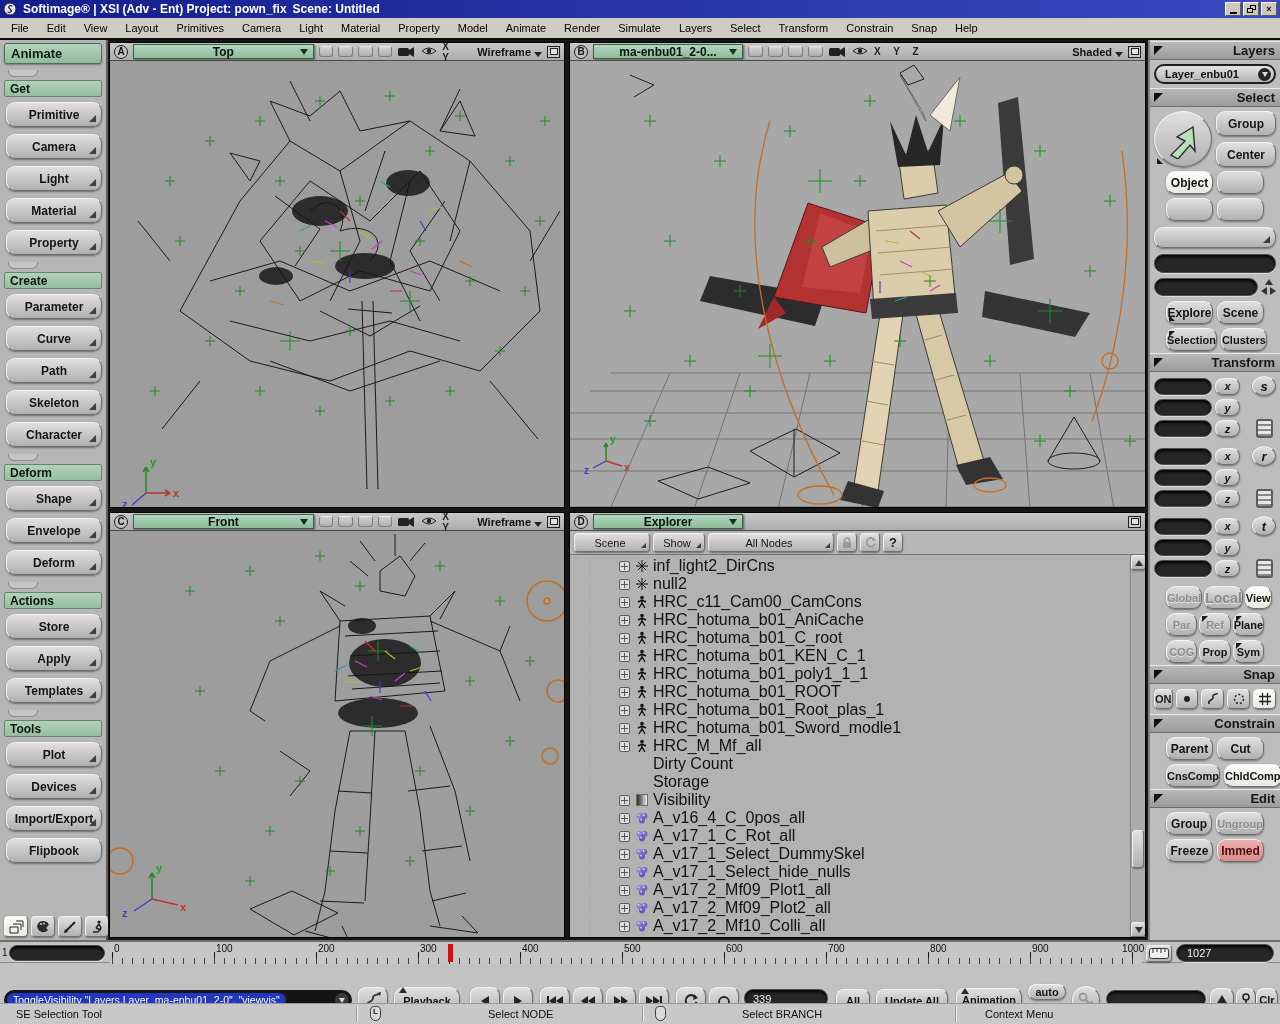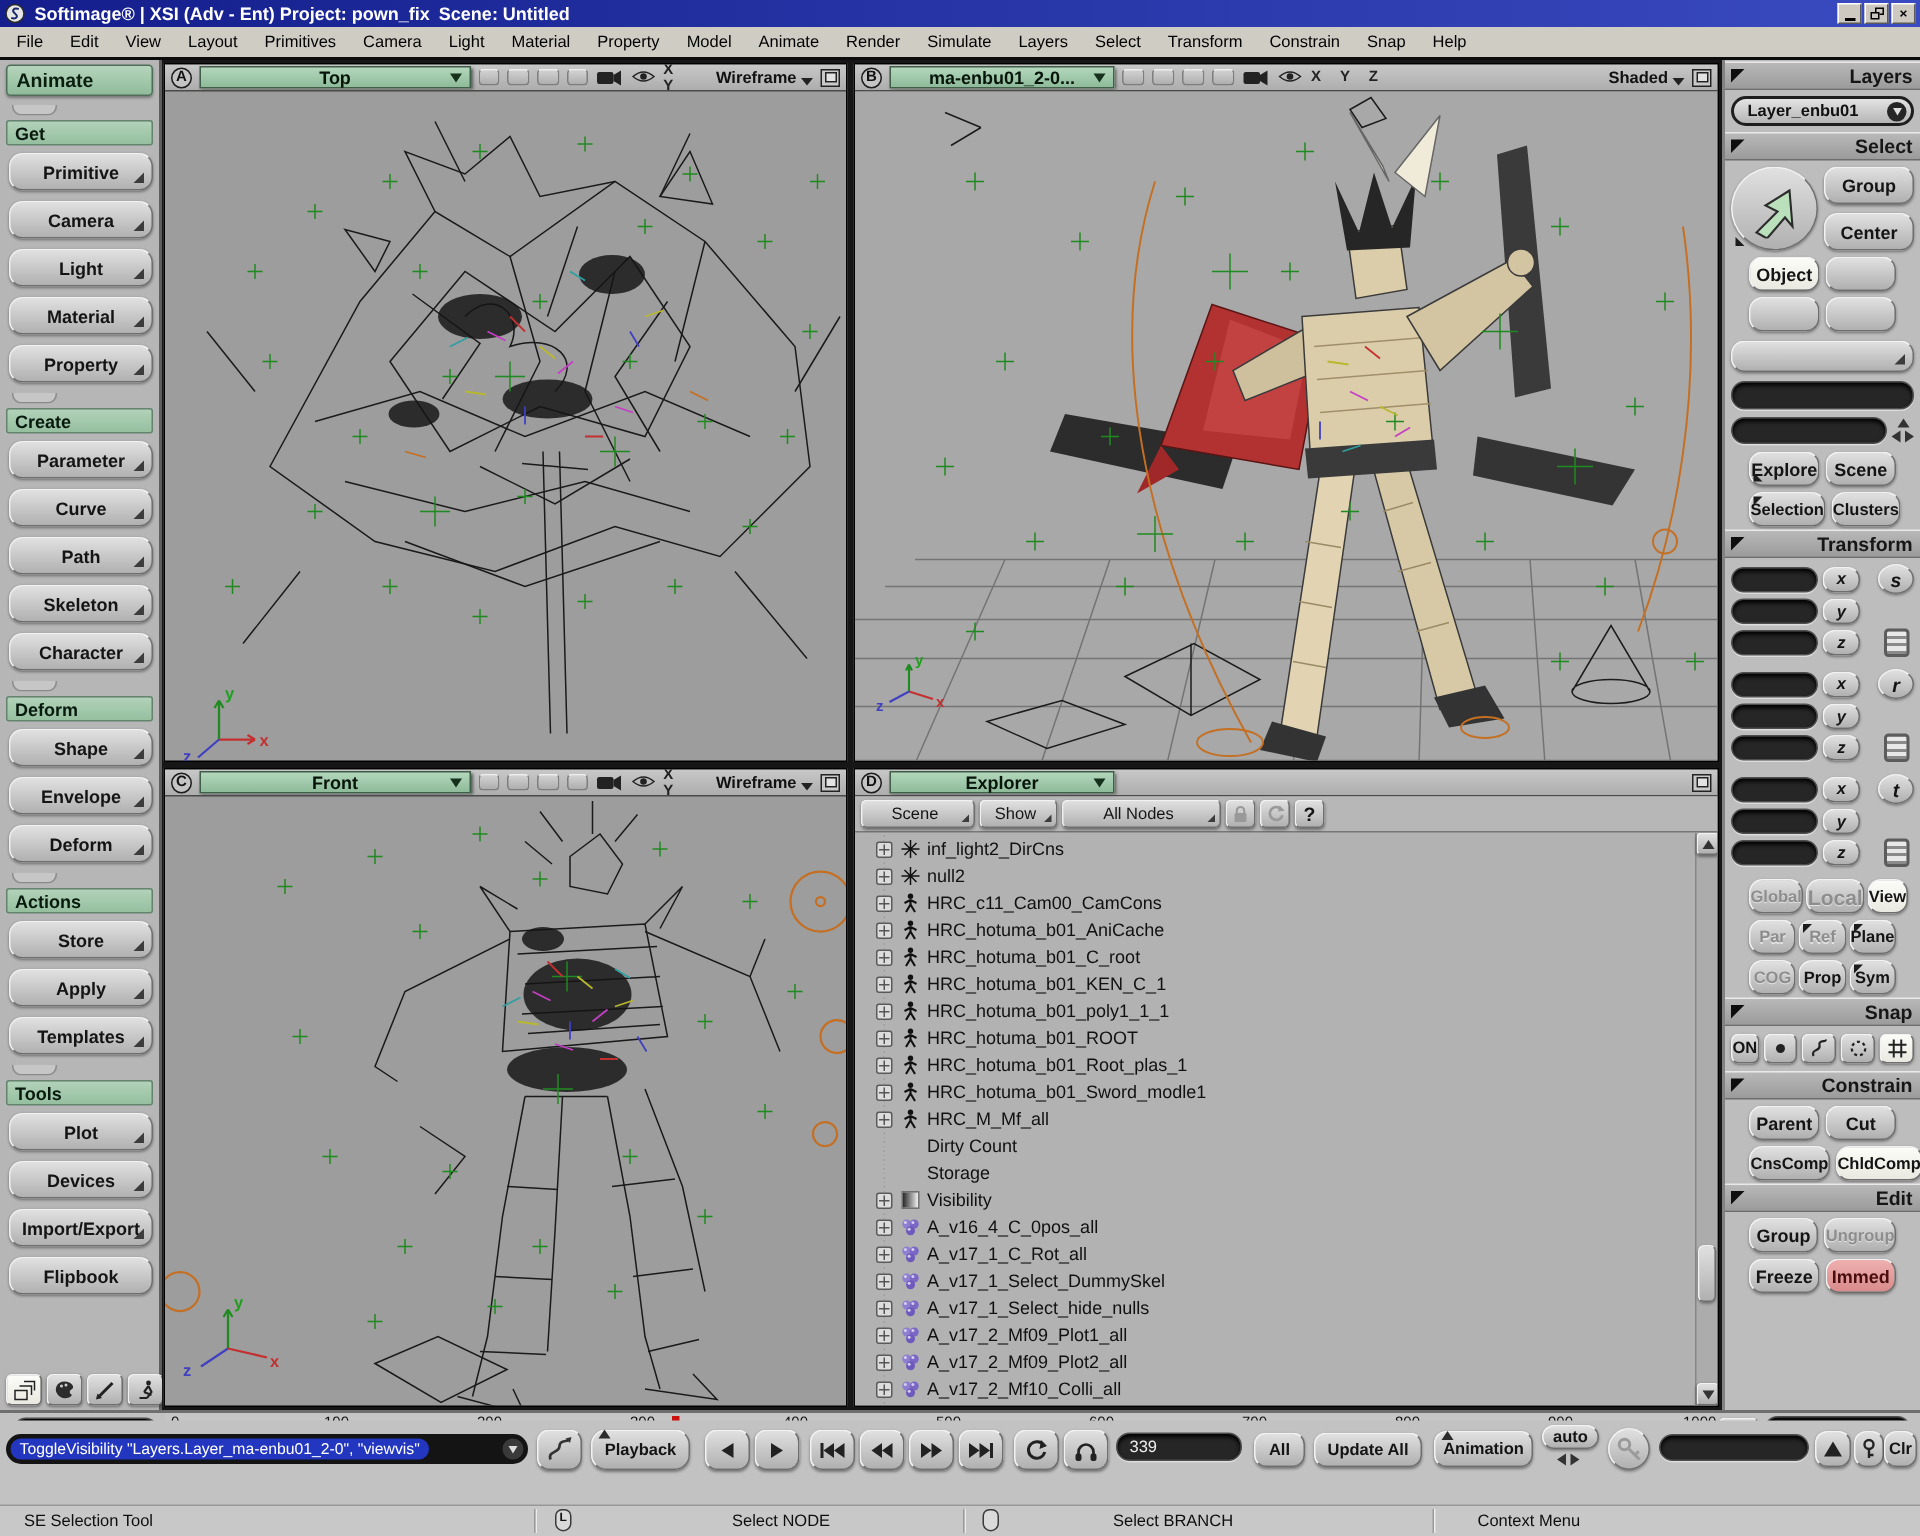--- a/index.html
+++ b/index.html
@@ -83,21 +83,21 @@
 
   
   .vpd-body { display:flex; flex-direction:column; height:calc(100% - 18px); background:#b2b2b2; }
   .exp-tb { height:24px; background:#b7b7b7; border-bottom:1px solid #777; display:flex; align-items:center; padding:0 4px; gap:3px; }
   .exp-btn { height:19px; border-radius:4px; font-weight:normal; font-size:11px; padding:0 12px 0 8px; }
   .exp-ic { width:20px; height:19px; border-radius:4px; }
   .exp-main { flex:1; display:flex; overflow:hidden; }
   .tree { flex:1; padding:2px 0 0 14px; overflow:hidden;
     background-image:repeating-linear-gradient(180deg,transparent 0 2px,#9e9e9e 2px 3px);
     background-size:1px 100%; background-position:19px 0; background-repeat:no-repeat; }
-  .trow2 { height:18px; display:flex; align-items:center; gap:4px; font-size:12px; white-space:nowrap; }
+  .trow2 { height:18px; display:flex; align-items:center; gap:4px; font-size:16px; white-space:nowrap;margin-left:35px; }
   .expander { width:11px; height:11px; border:1px solid #5a5a5a; border-radius:2px; flex:0 0 auto;
     background:linear-gradient(#555,#555) center/7px 1px no-repeat, linear-gradient(#555,#555) center/1px 7px no-repeat, #dcdcdc; }
   .noexp { width:11px; flex:0 0 auto; }
   .nico { width:15px; height:15px; flex:0 0 auto; display:flex; align-items:center; justify-content:center; }
   .i-vis { width:12px; height:12px; border:1px solid #707070; background:linear-gradient(90deg,#2a2a2a,#f0f0f0); }
   .vscroll { width:15px; background:#acacac; border-left:1px solid #868686; display:flex; flex-direction:column; }
   .sbb { width:15px; height:15px; border-radius:3px; flex:0 0 auto; }
   .sbtrack { flex:1; position:relative; }
   .sbthumb { position:absolute; left:1px; top:74%; width:12px; height:38px; border-radius:4px; }
   .tri-up { width:0; height:0; border-left:4px solid transparent; border-right:4px solid transparent; border-bottom:6px solid #333; }
@@ -150,21 +150,21 @@
       repeating-linear-gradient(90deg,#161616 0,#161616 1px,transparent 1px,transparent 102px);
     background-size:1022px 6px,1022px 12px;
     background-position:2px bottom,2px bottom; background-repeat:no-repeat; }
   .tlab { position:absolute; top:1px; font-size:10px; color:#0e0e0e; }
   .ph { position:absolute; top:2px; width:5px; height:18px; background:#cc1111; }
   .ricbtn { position:absolute; left:1146px; top:3px; width:26px; height:17px; border-radius:4px; }
   .endpill { position:absolute; left:1176px; top:2px; width:98px; height:18px; font-size:11px;
     display:flex; align-items:center; padding-left:10px; }
 
   
-  .pb { position:absolute; left:0; top:947px; width:1280px; height:40px; background:#c2c2c2; }
+  .pb { position:absolute; left:0; top:981px; width:1280px; height:40px; background:#c2c2c2; }
   .scriptfield { position:absolute; left:4px; top:9px; width:348px; height:20px; border-radius:10px;
     display:flex; align-items:center; padding:0 3px; background:#141414; }
   .scriptsel { background:#2336c0; color:#fff; border-radius:8px; padding:1px 6px; font-size:10.5px;
     white-space:nowrap; overflow:hidden; max-width:318px; }
   .sfdd { margin-left:auto; width:14px; height:14px; border-radius:50%; background:#3a3a3a;
     display:flex; align-items:center; justify-content:center; flex:0 0 auto; }
   .sfdd i { width:0;height:0;border-left:3px solid transparent;border-right:3px solid transparent;border-top:5px solid #ddd; }
   .tbtn { position:absolute; top:6px; width:30px; height:27px; border-radius:8px; }
   .pb .lbl { font-size:11px; }
   .bump { position:absolute; left:4px; top:-1px; width:0; height:0;
@@ -590,21 +590,21 @@
       <div class="vpd-body">
         <div class="exp-tb">
           <div class="b3 exp-btn" style="width:76px">
               <span>Scene</span>
               <span class="ca-sm"></span>
             </div>
           <div class="b3 exp-btn" style="width:52px">
               <span>Show</span>
               <span class="ca-sm"></span>
             </div>
-          <div class="b3 exp-btn" style="width:106px">
+          <div class="b3 exp-btn" style="width:126px">
               <span>All Nodes</span>
               <span class="ca-sm"></span>
             </div>
           <span class="b3 exp-ic">
               <svg width="12" height="12">
                 <rect x="2" y="5" width="8" height="6" rx="1" fill="#999"></rect>
                 <path d="M3.5 5V3.5a2.5 2.5 0 0 1 5 0V5" stroke="#999" fill="none" stroke-width="1.4"></path>
               </svg>
             </span>
           <span class="b3 exp-ic">

